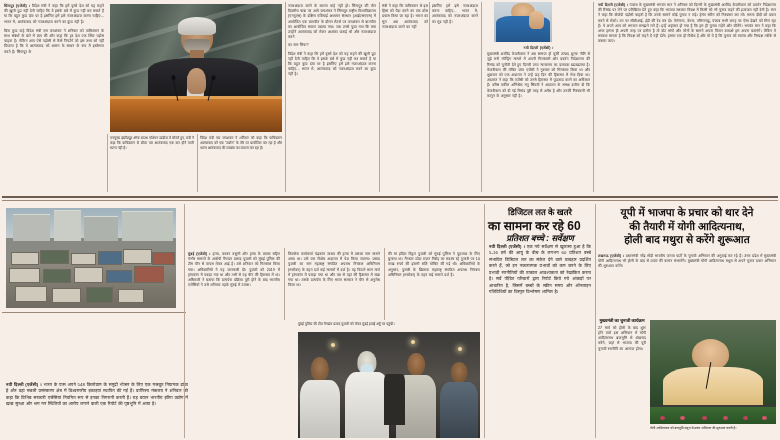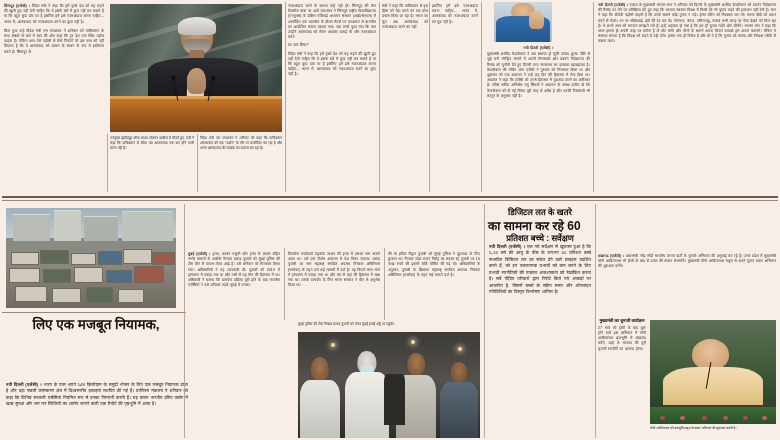--- a/index.html
+++ b/index.html
@@ -364,47 +364,51 @@
       <div class="torso" style="height:73%;background:linear-gradient(180deg,#5c6a78,#3a444d);"></div>
     </div>
     <div style="position:absolute;left:47%;top:40%;width:12%;height:48%;background:#2d2b28;border-radius:14% 14% 0 0;"></div>
   </div>
   <div style="position:absolute;left:298px;top:322px;width:182px;">
     <p class="caption" style="margin:0;">मुंबई पुलिस की टीम गैंगस्टर प्रसाद पुजारी को लेकर मुंबई हवाई अड्डे पर पहुंची।</p>
   </div>
 
   <div class="hrule" style="left:2px;top:312px;width:184px;"></div>
   <div style="position:absolute;left:4px;top:316px;width:184px;">
-    <div class="hl" style="font-size:13.5px;text-align:center;margin-top:1px;">लिए एक मजबूत नियामक,</div>
   </div>
   <div style="position:absolute;left:6px;top:382px;width:182px;">
     <p class="body-txt s5" style="margin:0;">
       <span class="lead">नयी दिल्ली (एजेंसी) ।</span>
       <span>भारत के पास अपने 548 किलोग्राम के समुद्री भोजन के लिए एक मजबूत नियामक ढांचा है और वहां मछली प्रसंस्करण क्षेत्र में विश्वस्तरीय इकाइयां स्थापित की गई हैं। वाणिज्य मंत्रालय ने शनिवार को कहा कि विभिन्न सरकारी एजेंसियां नियमित रूप से इनका निगरानी करती हैं। यह बयान भारतीय झींगा उद्योग में खाद्य सुरक्षा और श्रम मन स्थितियों का आरोप लगाने वाली एक रिपोर्ट की पृष्ठभूमि में आया है।</span>
     </p>
   </div>
 
   <div class="vrule" style="left:184px;top:204px;height:234px;"></div>
   <div class="vrule" style="left:284px;top:248px;height:72px;"></div>
   <div class="vrule" style="left:384px;top:248px;height:72px;"></div>
   <div class="vrule" style="left:484px;top:204px;height:234px;"></div>
 
   <div style="position:absolute;left:488px;top:208px;width:104px;">
     <div class="hl" style="font-size:8.4px;text-align:center;">डिजिटल लत के खतरे</div>
     <div class="hl" style="font-size:12px;text-align:left;margin-top:1px;">का सामना कर रहे 60</div>
-    <div class="hl" style="font-size:8.4px;text-align:center;margin-top:1px;">प्रतिशत बच्चे : सर्वेक्षण</div>
+    <div class="hl" style="font-size:8.4px;text-align:center;margin-top:1px;font-style:italic;">प्रतिशत बच्चे : सर्वेक्षण</div>
   </div>
   <div style="position:absolute;left:489px;top:244px;width:102px;">
     <p class="body-txt s5" style="margin:0;">
       <span class="lead">नयी दिल्ली (एजेंसी) ।</span>
       <span>एक नये सर्वेक्षण से खुलासा हुआ है कि 5-16 वर्ष की आयु के बीच के लगभग 60 प्रतिशत बच्चे संभावित डिजिटल लत का संकेत देने वाले व्यवहार प्रदर्शित करते हैं, जो इन नकारात्मक प्रभावों को कम करने के लिए प्रभावी रणनीतियों की तत्काल आवश्यकता को रेखांकित करता है। सर्वे पीडि़त परिवारों द्वारा रिपोर्ट किये गये आंकड़ों पर आधारित है, जिसमें बच्चों के स्क्रीन समय और ऑनलाइन गतिविधियों का विस्तृत विश्लेषण शामिल है।</span>
     </p>
   </div>
 
   <div class="vrule" style="left:595px;top:204px;height:234px;"></div>
+  <div style="position:absolute;left:598px;top:206px;width:178px;">
+    <div class="hl" style="font-size:10.6px;text-align:center;">यूपी में भाजपा के प्रचार को थार देने</div>
+    <div class="hl" style="font-size:10.6px;text-align:center;margin-top:1px;">की तैयारी में योगी आदित्यनाथ,</div>
+    <div class="hl" style="font-size:10.6px;text-align:center;margin-top:1px;">होली बाद मथुरा से करेंगे शुरूआत</div>
+  </div>
   <div style="position:absolute;left:598px;top:254px;width:178px;">
     <p class="body-txt" style="margin:0;">
       <span class="lead">लखनऊ (एजेंसी) ।</span>
       <span>प्रधानमंत्री नरेंद्र मोदी भारतीय जनता पार्टी के चुनावी अभियान की अगुवाई कर रहे हैं। उत्तर प्रदेश में मुख्यमंत्री योगी आदित्यनाथ भी होली के बाद से प्रचार की कमान संभालेंगे। मुख्यमंत्री योगी आदित्यनाथ मथुरा से अपने चुनाव प्रचार अभियान की शुरुआत करेंगे।</span>
     </p>
   </div>
 
   <div style="position:absolute;left:598px;top:318px;width:48px;">
     <div class="hl" style="font-size:4.4px;text-align:center;line-height:1.3;">मुख्यमंत्री का चुनावी कार्यक्रम</div>
     <p class="body-txt" style="margin:2px 0 0 0;">27 मार्च को होली के बाद शुरू होने वाले इस अभियान में योगी आदित्यनाथ ब्रजभूमि से शंखनाद करेंगे, जहां से भाजपा की पूरी चुनावी रणनीति का आगाज होगा।</p>

